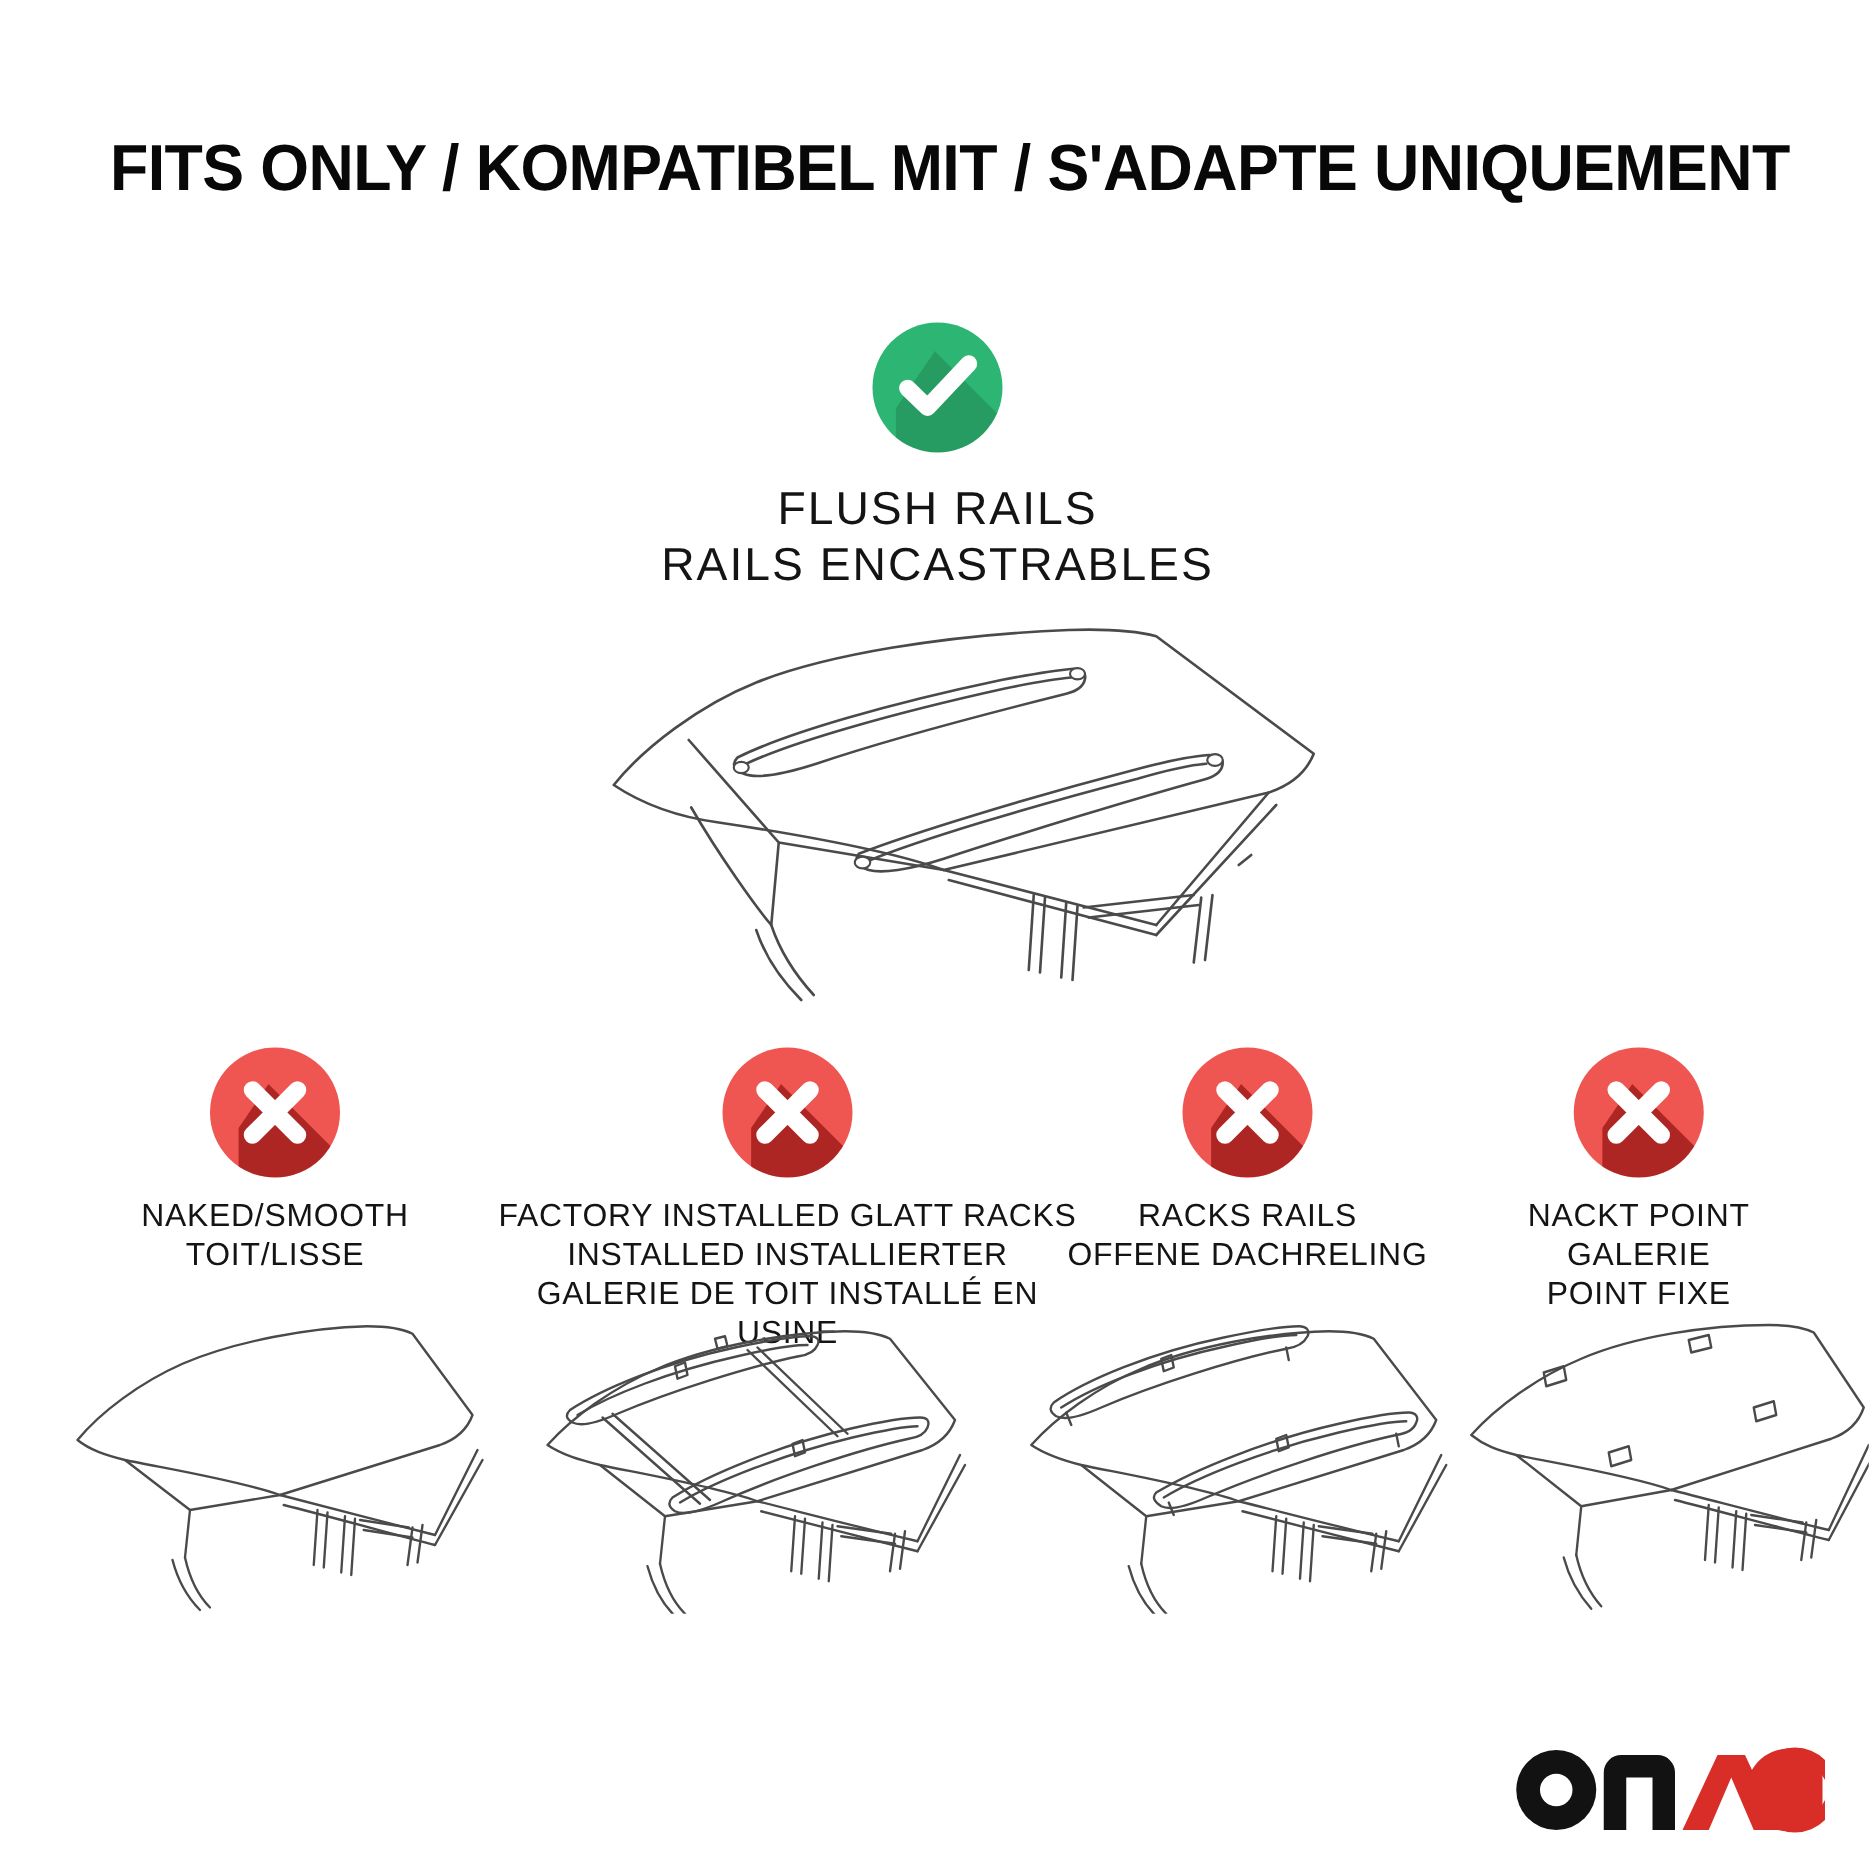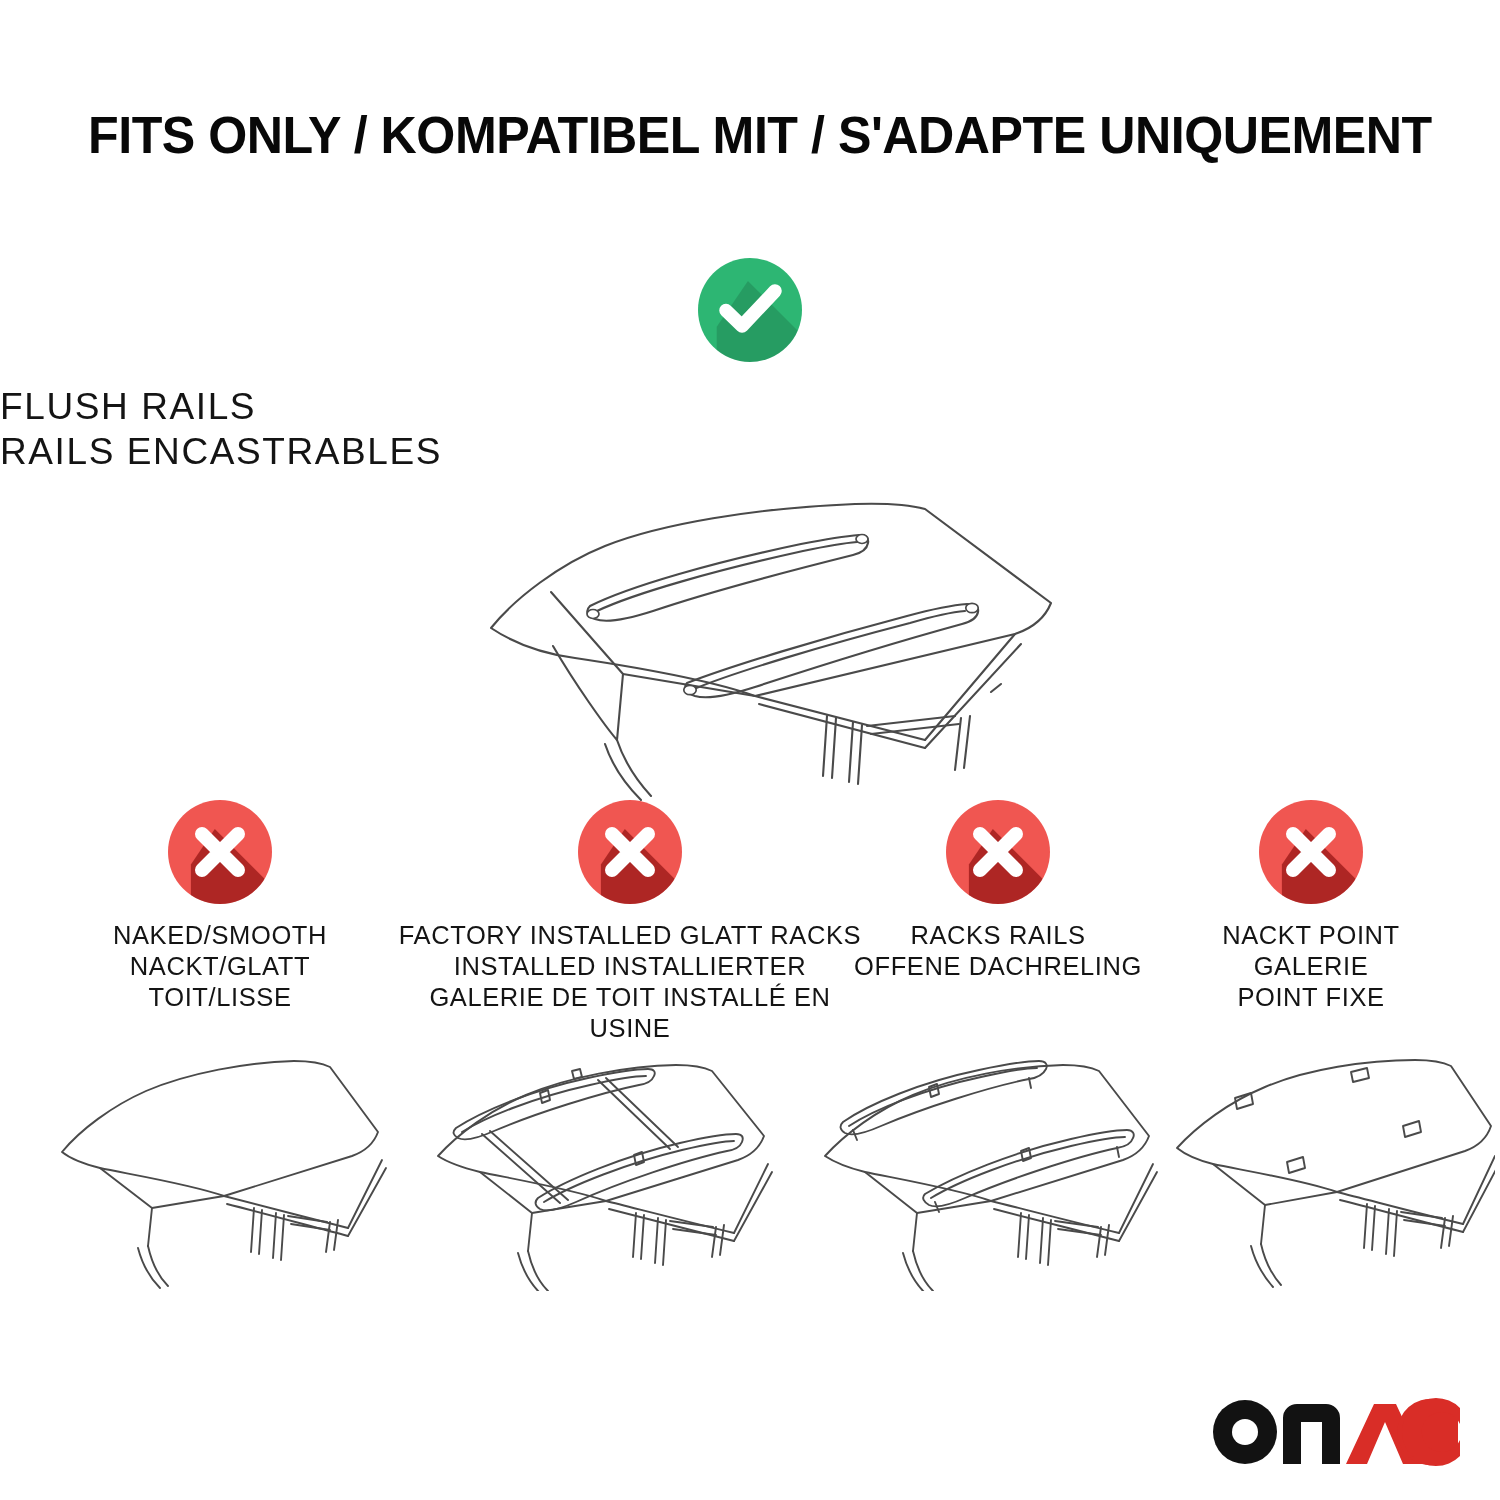--- a/index.html
+++ b/index.html
@@ -32,20 +32,21 @@
     transform: scaleX(0.965);
     transform-origin: left center;
   }
 
   
   .ok-block {
     position: absolute;
     left: 0;
     top: 258px;
     width: 1500px;
+    text-align: center;
   }
   .badge {
     position: relative;
     width: 104px;
     height: 104px;
     margin: 0 auto;
     border-radius: 50%;
     overflow: hidden;
   }
   .badge.ok  { background: #2DB673; }
@@ -82,21 +83,21 @@
     position: absolute;
     left: 455px;
     top: 478px;
     width: 620px;
     height: 330px;
   }
 
   
   .col {
     position: absolute;
-    top: 800px;
+    top: 838px;
     text-align: center;
   }
   .col .badge { margin: 0 auto; }
   .col-label {
     margin-top: 16px;
     font-size: 25.5px;
     line-height: 31px;
     font-weight: 400;
     letter-spacing: 0.6px;
     color: #141414;
@@ -199,21 +200,20 @@
 
 <div class="col col-1">
   <div class="badge bad">
     <div class="shadow"></div>
     <svg width="104" height="104" viewBox="0 0 104 104" aria-hidden="true">
       <path d="M34 34 L70 70 M70 34 L34 70" fill="none" stroke="#ffffff" stroke-width="14" stroke-linecap="round"></path>
     </svg>
   </div>
   <div class="col-label">
     <div>NAKED/SMOOTH</div>
-    <div>NACKT/GLATT</div>
     <div>TOIT/LISSE</div>
   </div>
 </div>
 
 <div class="col col-2">
   <div class="badge bad">
     <div class="shadow"></div>
     <svg width="104" height="104" viewBox="0 0 104 104" aria-hidden="true">
       <path d="M34 34 L70 70 M70 34 L34 70" fill="none" stroke="#ffffff" stroke-width="14" stroke-linecap="round"></path>
     </svg>

